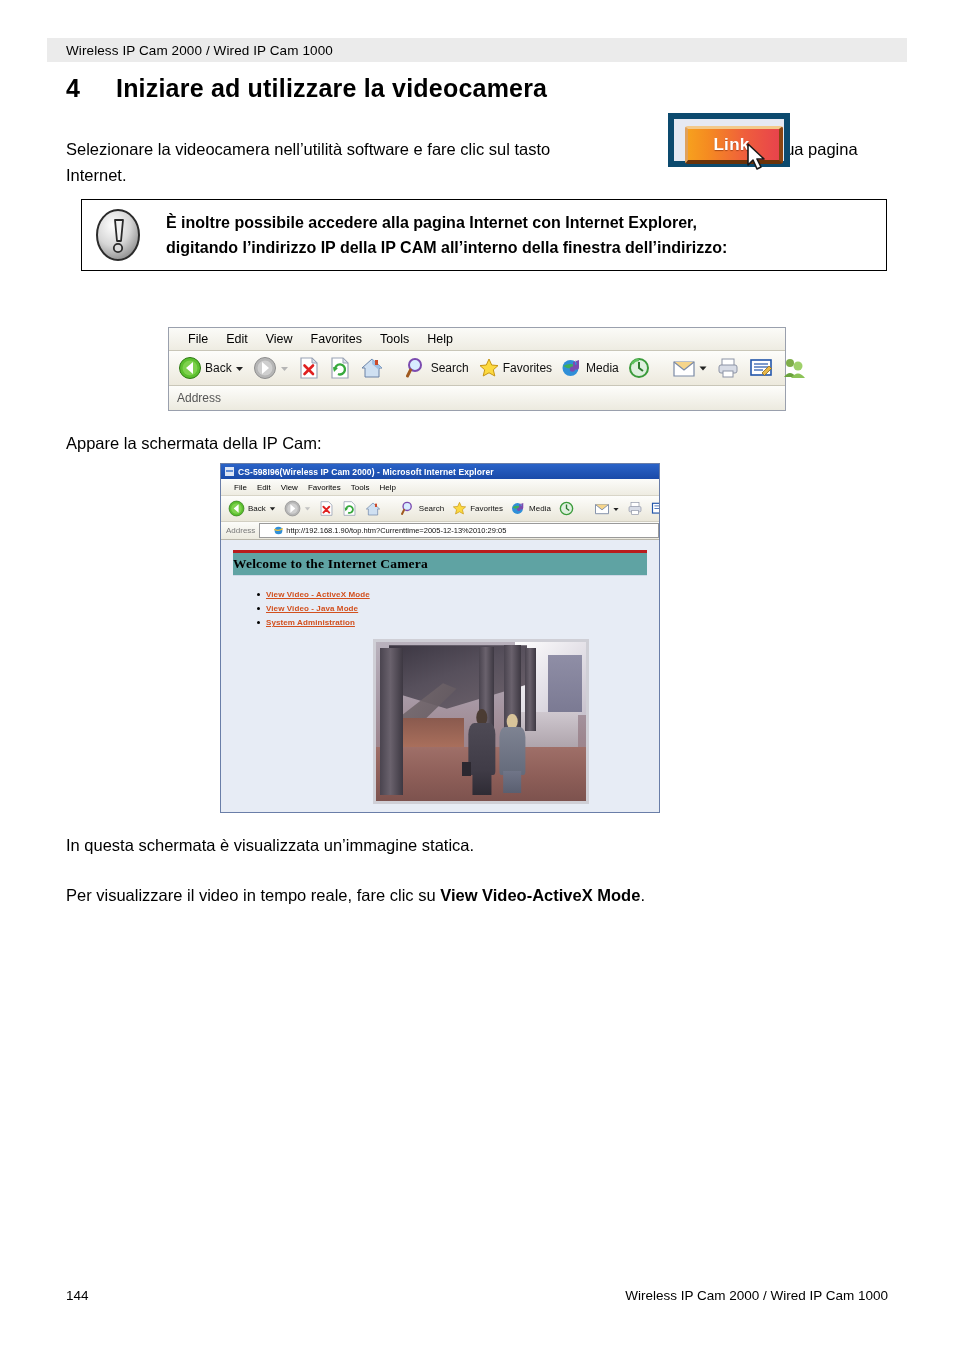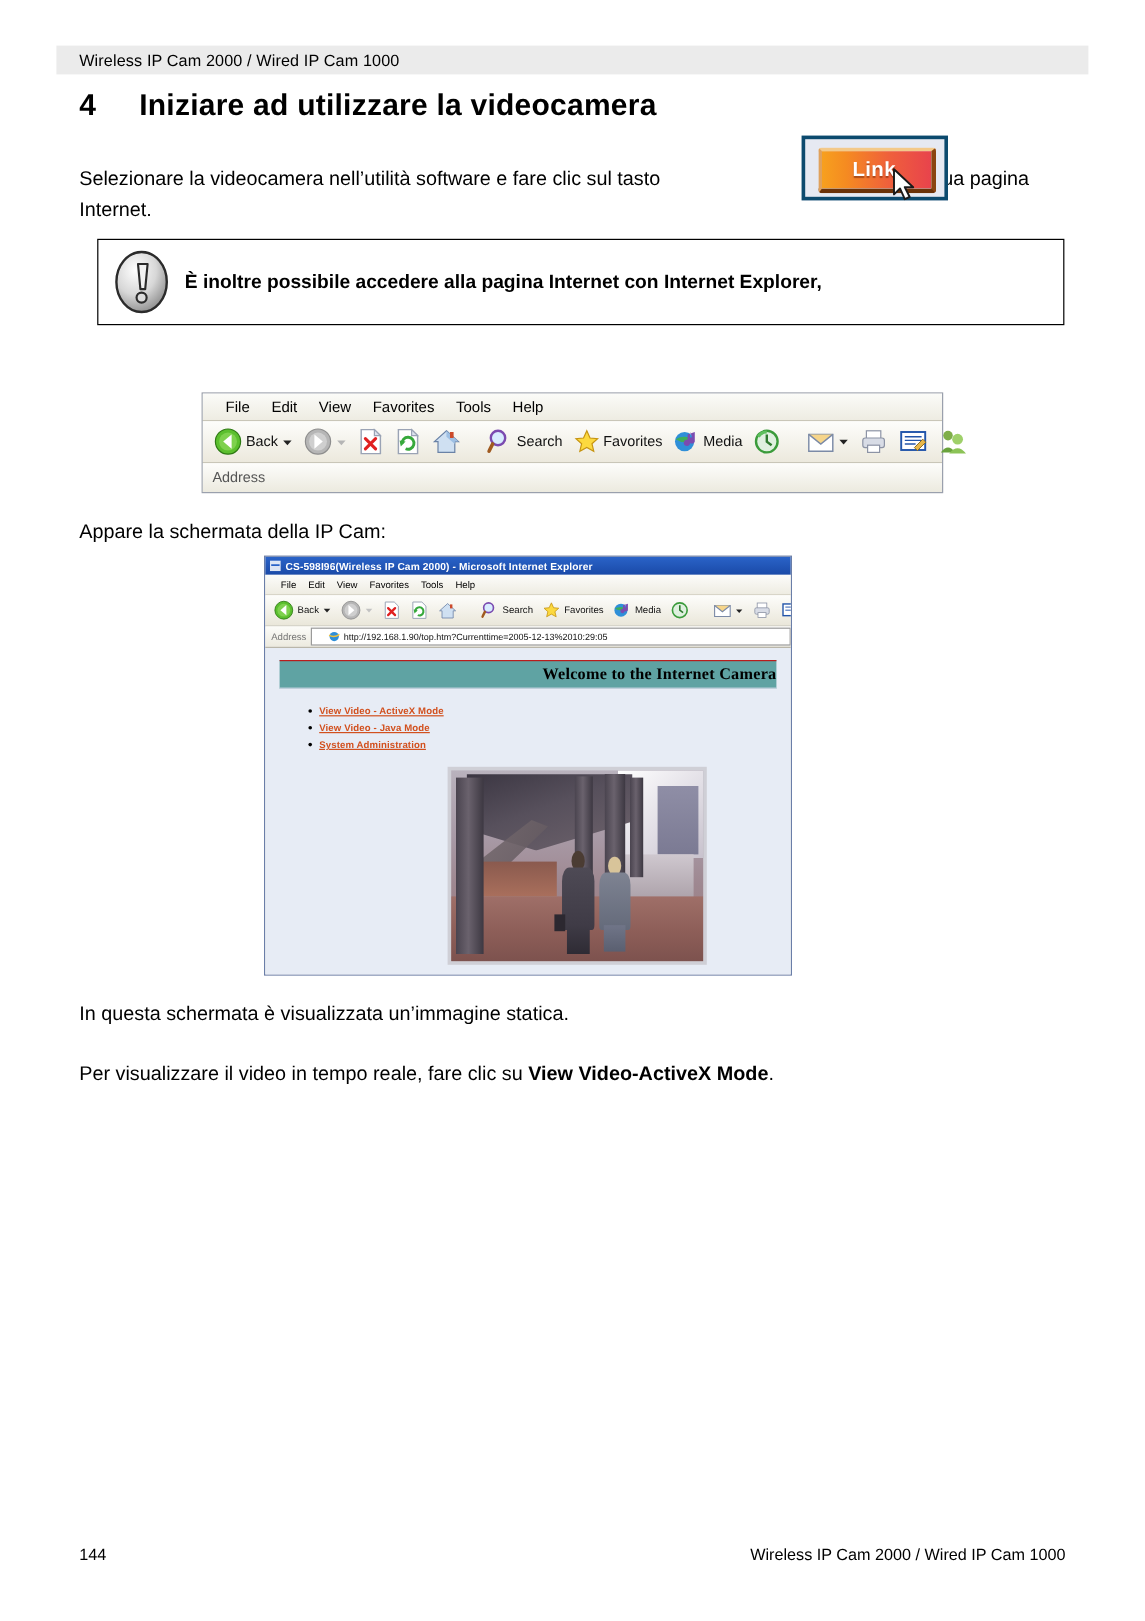--- a/index.html
+++ b/index.html
@@ -42,21 +42,21 @@
 
   .p-appare  { left:66px; top:430px; }
   .p-static  { left:66px; top:832px; }
   .p-real    { left:66px; top:882px; }
   .p-real b  { font-weight:bold; }
 
   
   .link-btn-wrap {
     position:absolute; left:668px; top:113px; width:122px; height:54px;
     background:#e6e9f2;
-    border:3px solid #0c4a6e;
+    border:6px solid #0c4a6e;
     box-sizing:border-box;
   }
   .link-btn {
     position:absolute; left:11px; top:7px; width:98px; height:38px;
     border-radius:3px;
     background:linear-gradient(90deg,#f7a01e 0%, #f58b21 22%, #ef5f3c 62%, #e8434c 100%);
     border-top:3px solid #f3c98a;
     border-left:3px solid #e0a15c;
     border-bottom:4px solid #6b3208;
     border-right:4px solid #8a4410;
@@ -75,20 +75,21 @@
   .note-box {
     position:absolute; left:81px; top:199px; width:806px; height:72px;
     border:1px solid #000; box-sizing:border-box;
     background:#fff;
     display:flex; align-items:center;
   }
   .note-icon { width:72px; display:flex; justify-content:center; align-items:center; }
   .note-text {
     font-size:16px; font-weight:bold; line-height:25px; color:#000;
     padding-right:8px;
+    margin-left:12px;
   }
 
   
   .ie-fig {
     position:absolute; left:168px; top:327px; width:618px;
     border:1px solid #9aa0ad; box-sizing:border-box;
     background:#f4f3ee;
     font-family:"Liberation Sans", sans-serif;
   }
   .ie-menubar {
@@ -162,22 +163,22 @@
   .cam-addressbar .aurl { font-size:7.5px; color:#111; white-space:nowrap; }
 
   .cam-page {
     position:relative;
     height:292px;
     background:#e7ecf5;
     padding:10px 14px 0 14px;
   }
   .cam-banner {
     height:22px; background:#5fa3a3;
-    border-top:1px solid #b91c1c; border-bottom:1px solid #cfd8e6;
-    display:flex; align-items:center; justify-content:flex-end;
+    border-top:3px solid #b91c1c; border-bottom:1px solid #cfd8e6;
+    display:flex; align-items:center; justify-content:flex-start;
     margin:0 -2px;
   }
   .cam-banner .btxt {
     font-family:"Liberation Serif", serif;
     font-size:13.5px; font-weight:bold; color:#000; letter-spacing:.2px;
   }
   .cam-links {
     margin-top:14px; padding-left:22px;
     display:flex; flex-direction:column; gap:5px;
   }
@@ -297,20 +298,21 @@
             <stop offset="100%" stop-color="#8c8c8c"></stop>
           </radialGradient>
         </defs>
         <ellipse cx="23" cy="27" rx="21" ry="25" fill="url(#gw)" stroke="#2b2b2b" stroke-width="2"></ellipse>
         <polygon points="20,12 28,12 26,33 22,33" fill="#f2f2f2" stroke="#2b2b2b" stroke-width="1.8" stroke-linejoin="round"></polygon>
         <circle cx="23" cy="40" r="4.2" fill="#dcdcdc" stroke="#2b2b2b" stroke-width="1.8"></circle>
       </svg>
     </div>
     <div class="note-text">
       <div>È inoltre possibile accedere alla pagina Internet con Internet Explorer,</div>
+      <div>digitando l’indirizzo IP della IP CAM all’interno della finestra dell’indirizzo:</div>
     </div>
   </div>
 
   <div class="ie-fig">
 
     <div class="ie-menubar">
       <span class="mi">File</span>
       <span class="mi">Edit</span>
       <span class="mi">View</span>
       <span class="mi">Favorites</span>

